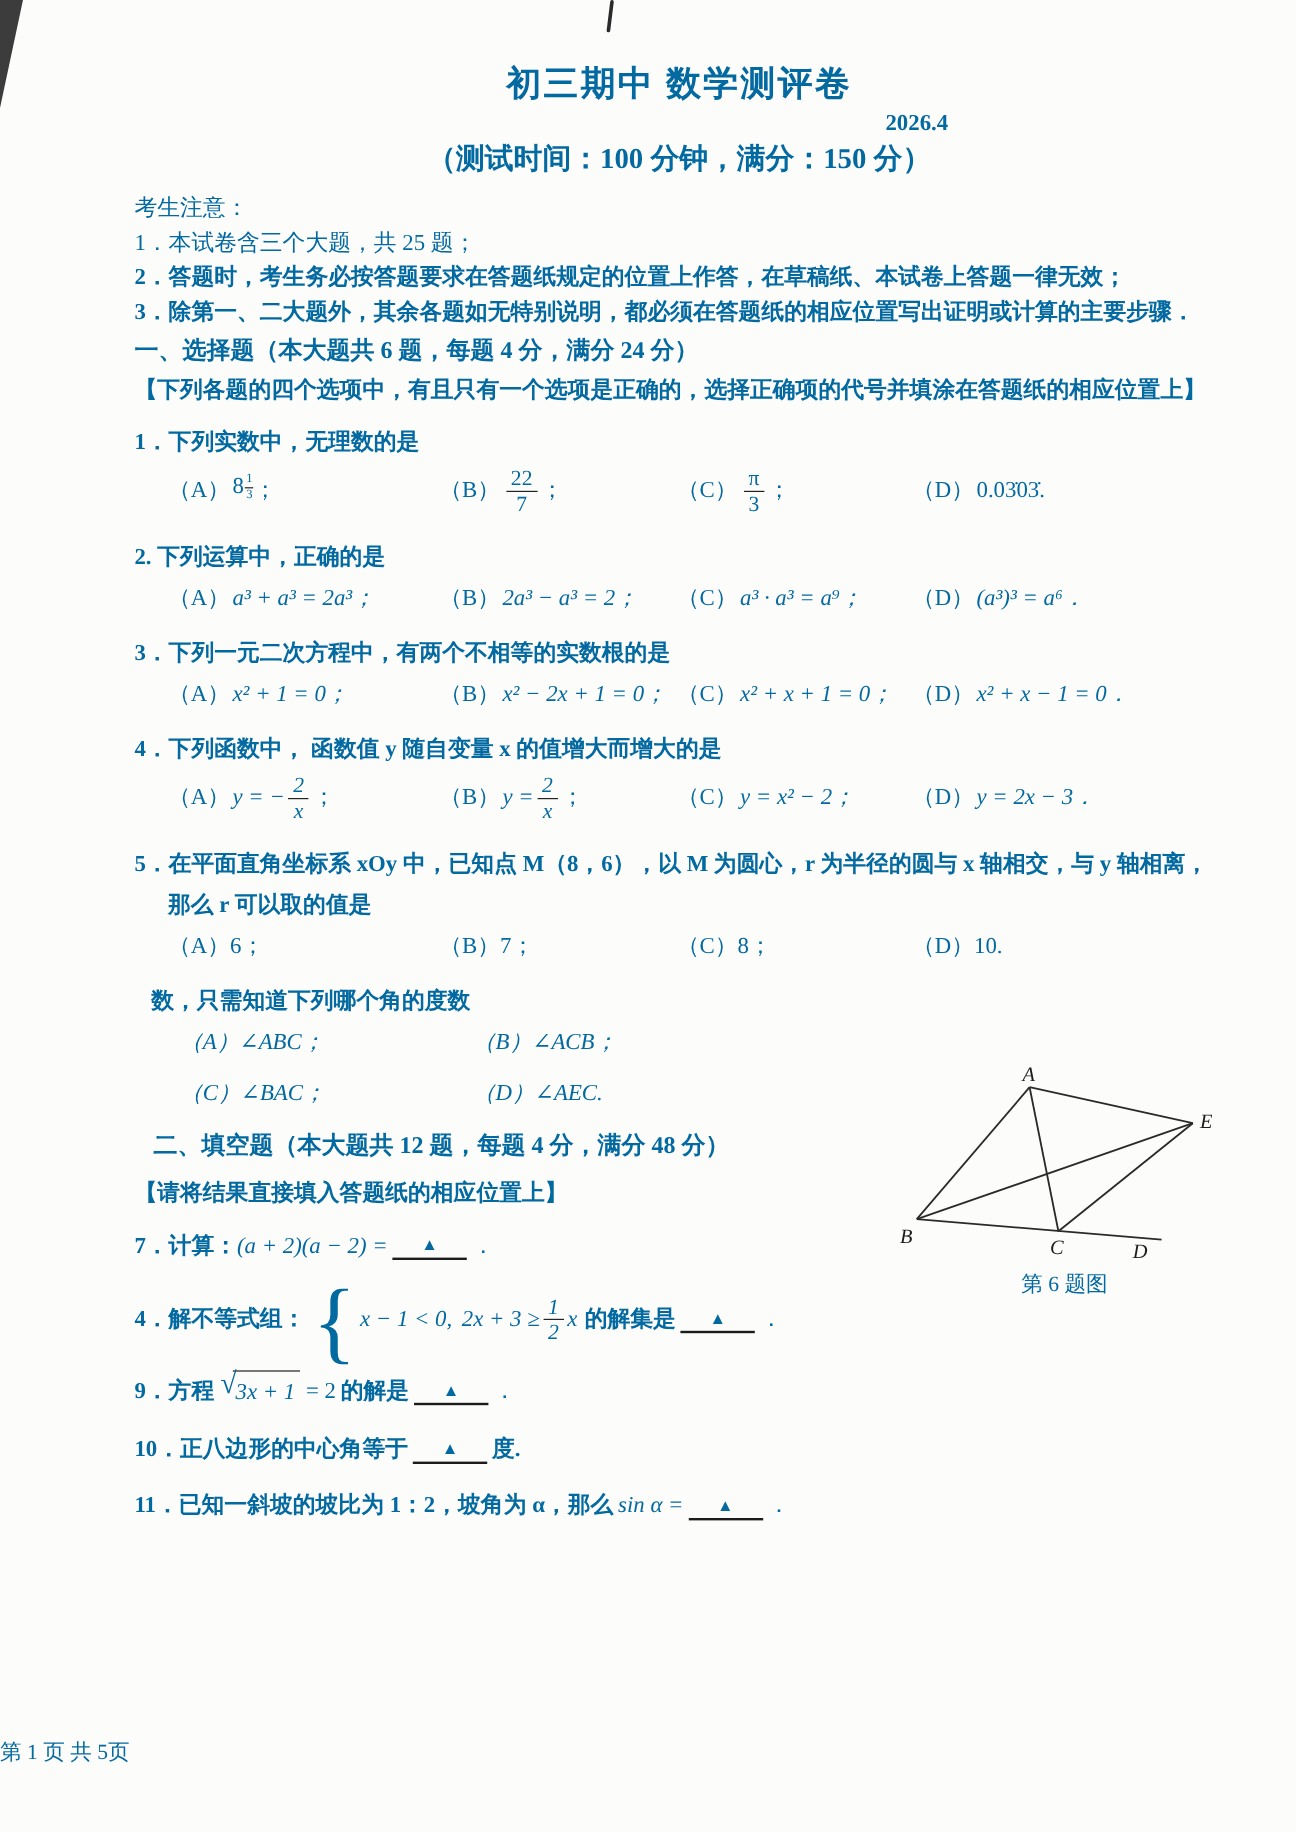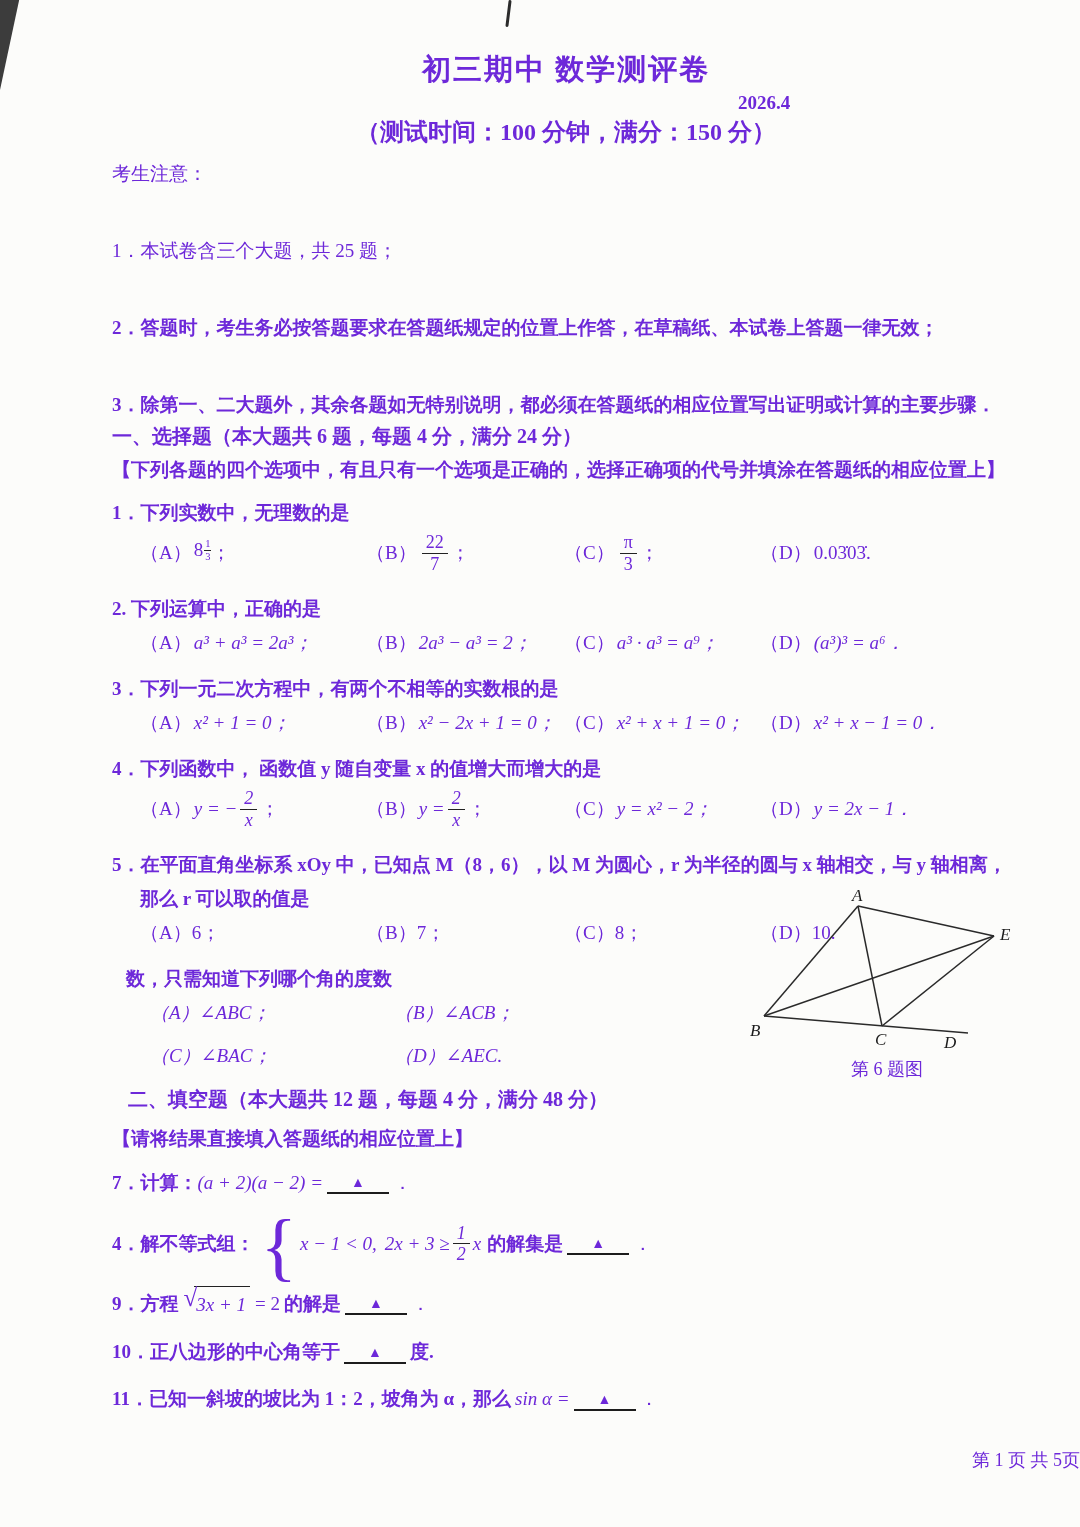--- a/index.html
+++ b/index.html
@@ -1,27 +1,27 @@
 <!DOCTYPE html>
 <html><head>
 <meta charset="utf-8">
 <style>
   * { box-sizing: border-box; }
   html, body { margin: 0; padding: 0; background: #d9d9d9; }
   .page {
     position: relative; width: 1080px; height: 1527px; margin: 0 auto;
-    background: #fcfcfa; color: #6d28d9; overflow: hidden;
+    background: #fcfcfa; color: #0369a1; overflow: hidden;
     font-family: "Liberation Serif", "DejaVu Serif", serif; font-size: 19px;
   }
   .content { padding: 50px 60px 0 112px; }
   .title { text-align: center; font-size: 29px; font-weight: bold; letter-spacing: 2px; margin-bottom: 2px; }
   .date { text-align: center; transform: translateX(198px); font-weight: bold; margin-bottom: 2px; }
   .meta { text-align: center; font-weight: bold; font-size: 24px; margin-bottom: 12px; }
   .notice-heading { line-height: 28px; }
-  .notice-item { line-height: 29px; margin-top: 48px; }
+  .notice-item { line-height: 29px; }
   .bold { font-weight: bold; }
   .sec-title { font-weight: bold; font-size: 20px; line-height: 30px; margin: 2px 0 4px; }
   .instruction { font-weight: bold; line-height: 29px; margin-bottom: 14px; }
   .q { margin-bottom: 4px; }
   .stem { font-weight: bold; line-height: 29px; margin-bottom: 5px; }
   .opts { display: flex; align-items: center; padding-left: 28px; margin-bottom: 16px; line-height: 30px; }
   .opt { display: flex; align-items: center; white-space: nowrap; }
   .w1 { width: 226px; } .w2 { width: 198px; } .w3 { width: 196px; } .w4 { flex: 1; }
   .olabel { margin-right: 2px; }
   .expr { font-style: italic; text-align: center; }
@@ -41,21 +41,21 @@
   .brace { font-size: 76px; line-height: 0.8; transform: translateY(2px); font-weight: normal; }
   .sysrows { display: flex; flex-direction: row; gap: 8px; margin-left: 3px; }
   .sysrow { display: flex; align-items: center; font-style: italic; }
   .sqrt { display: inline-flex; align-items: flex-start; margin: 0 5px; }
   .rad { font-size: 25px; line-height: 1; transform: translateY(-1px); }
   .radicand { border-top: 1.8px solid #222; padding: 2px 4px 0 2px; margin-left: -3px; font-style: italic; }
   .figure { position: absolute; top: 888px; right: 54px; width: 278px; text-align: center; }
   .figure svg text { font-style: italic; font-size: 17px; fill: #1c1c1c; font-family: "Liberation Serif", serif; }
   .figure svg line { stroke: #2a2a2a; stroke-width: 1.5; }
   .fig-caption { font-size: 18px; margin-top: 2px; }
-  .footer { position: absolute; left: 0; top: 1448px; width: 100%; text-align: right; font-size: 18px; }
+  .footer { position: absolute; left: 0; top: 1448px; width: 100%; text-align: left; font-size: 18px; }
   .pen-mark { position: absolute; left: 507px; top: 0; width: 3px; height: 27px; background: #2b2b2b; transform: rotate(7deg); border-radius: 2px; }
   .artifact-tl { position: absolute; left: -10px; top: -8px; width: 20px; height: 100px; background: #3c3c3c; transform: rotate(12deg); }
 </style>
 </head>
 <body>
 
 <div class="page">
   <div class="artifact-tl"></div>
   <div class="pen-mark"></div>
 
@@ -174,21 +174,21 @@
               <span class="den">x</span>
             </span>
           <span>；</span>
         </span>
         <span class="opt w3">
             <span class="olabel">（C）</span>
             <span class="expr">y = x² − 2；</span>
           </span>
         <span class="opt w4">
             <span class="olabel">（D）</span>
-            <span class="expr">y = 2x − 1．</span>
+            <span class="expr">y = 2x − 3．</span>
           </span>
       </div>
     </div>
 
     <div class="q">
       <div class="stem">5．在平面直角坐标系 xOy 中，已知点 M（8，6），以 M 为圆心，r 为半径的圆与 x 轴相交，与 y 轴相离，</div>
       <div class="stem" style="padding-left:28px;">那么 r 可以取的值是</div>
       <div class="opts">
         <span class="opt w1">（A）6；</span>
         <span class="opt w2">（B）7；</span>

